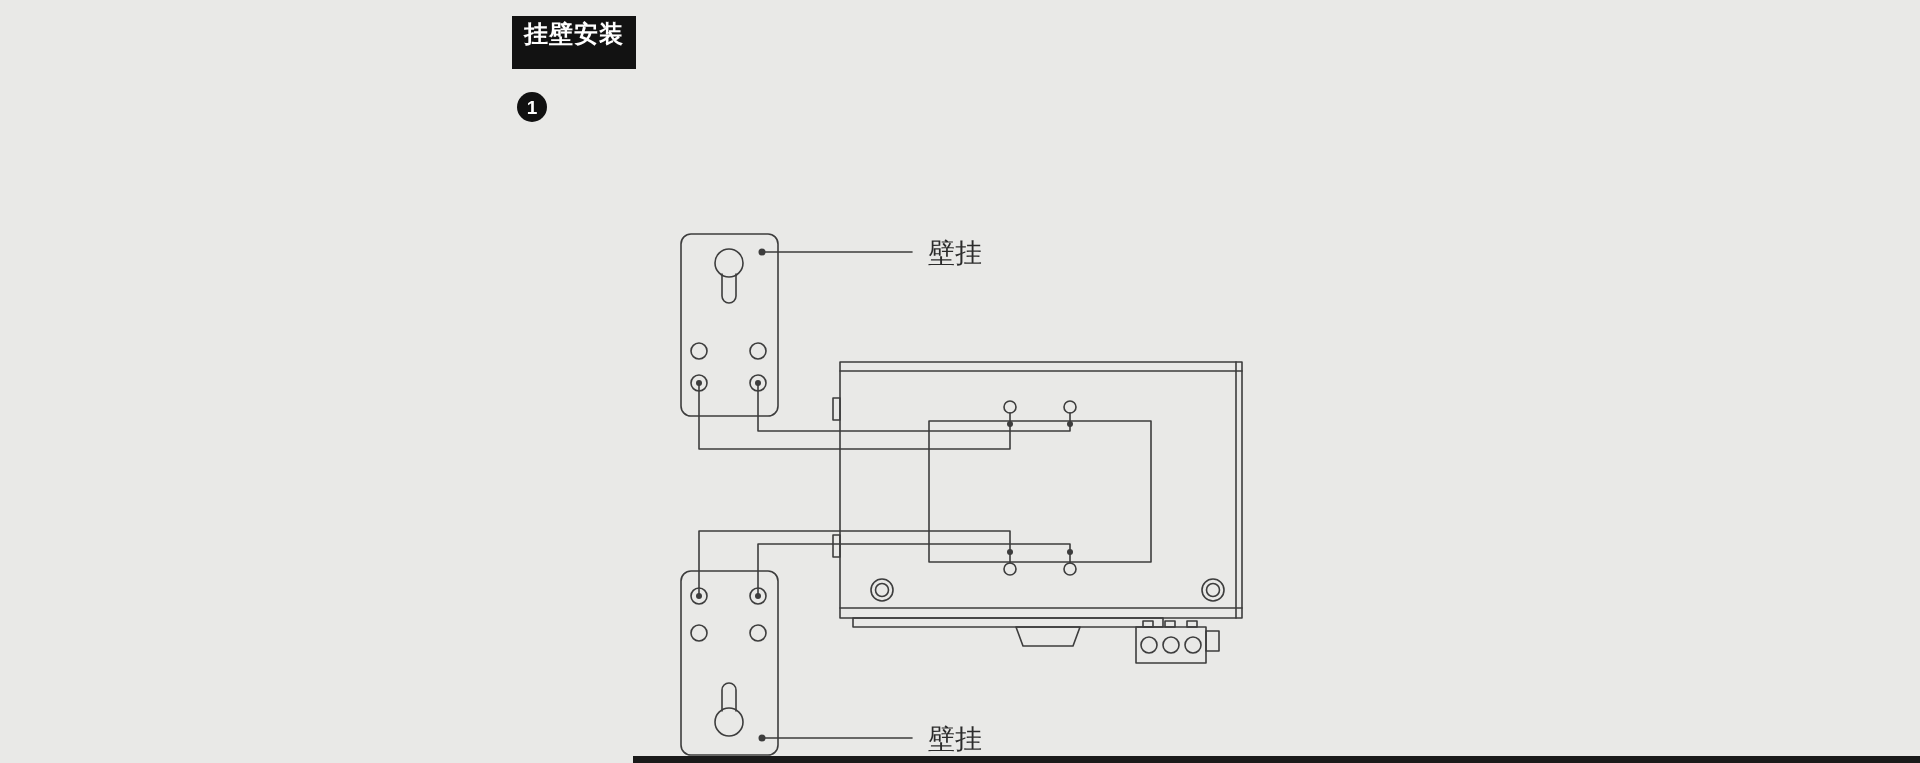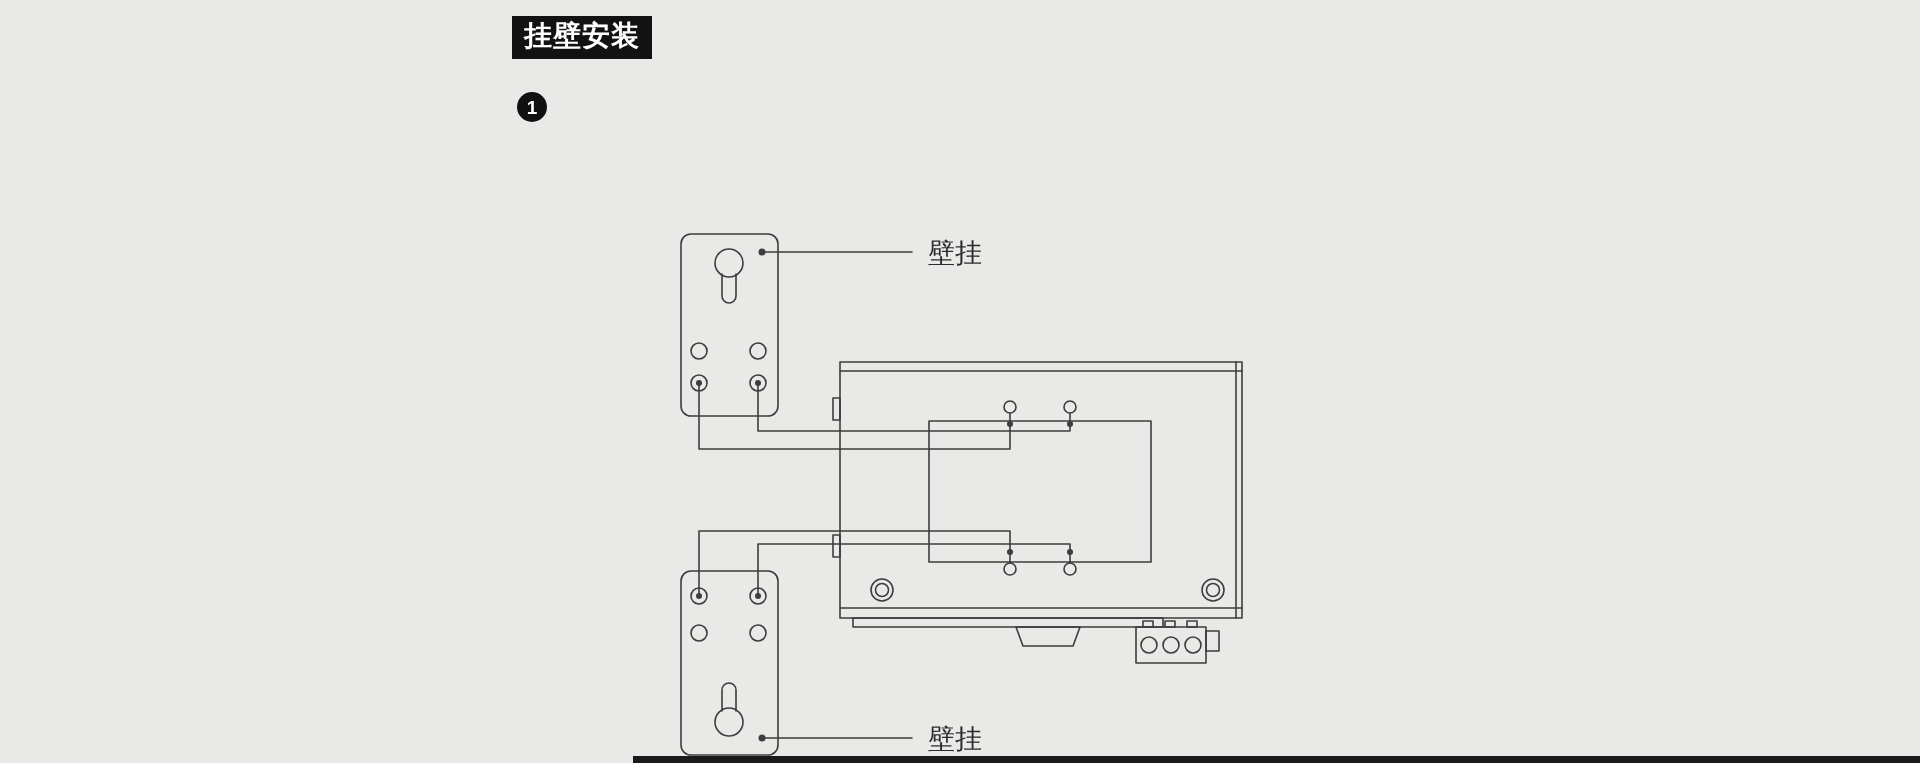--- a/index.html
+++ b/index.html
@@ -18,22 +18,22 @@
   }
   .page{
     position:relative;
     width:1920px;height:763px;
     background:var(--background);
   }
   .title-badge{
     position:absolute;left:512px;top:16px;
     background:var(--title-badge-bg);
     color:var(--title-badge-text);
-    font-size:28px;font-weight:bold;letter-spacing:1px;
-    padding:5px 12px 7px 12px;
+    font-size:24px;font-weight:bold;letter-spacing:1px;
+    padding:5px 12px 22px 12px;
     line-height:1.1;
   }
   .step-marker{
     position:absolute;left:517px;top:92px;
     width:30px;height:30px;border-radius:50%;
     background:#111;
     color:#fff;font-size:19px;font-weight:bold;
     display:flex;align-items:center;justify-content:center;
     line-height:1;
   }

